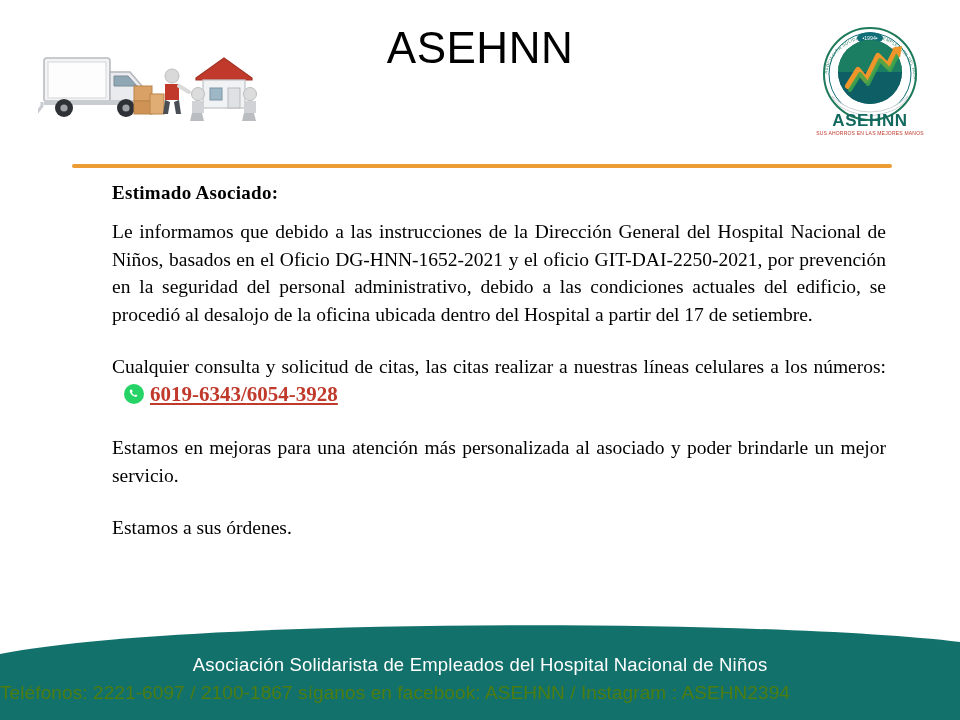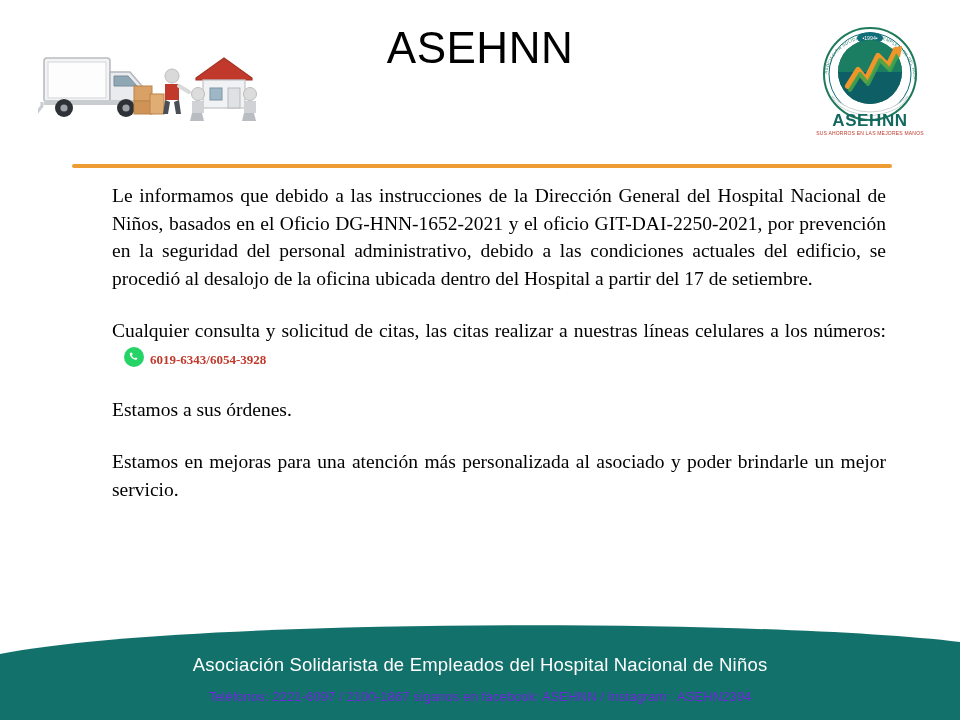--- a/index.html
+++ b/index.html
@@ -82,22 +82,23 @@
     text-align: justify;
     text-justify: inter-word;
   }
   p.para.last { text-align: left; }
   #para-phones {
     margin-bottom: 24px;
   }
   .phones {
     color: #C0392B;
     font-weight: bold;
-    font-size: 13px;
+    font-size: 21px;
     white-space: nowrap;
+    text-decoration: underline;
   }
   .phones .sep { color: #C0392B; font-weight: bold; }
   .wa-icon {
     display: inline-block;
     vertical-align: -3px;
     width: 20px; height: 20px;
     margin: 0 6px 0 12px;
   }
 
   
@@ -119,24 +120,23 @@
     text-align: center;
     color: #ffffff;
     font-family: "Liberation Sans", sans-serif;
     font-size: 18.5px;
     letter-spacing: .2px;
   }
   #footer-contact {
     position: absolute;
     left: 0; bottom: 16px;
     width: 960px;
-    text-align: center;
-    color: #6d28d9;
+    color: #4d7c0f;
     font-family: "Liberation Sans", sans-serif;
-    font-size: 13px;
+    font-size: 19px;
     letter-spacing: .1px;
   }
 </style>
 </head>
 <body>
 
 <div id="page">
 
   <div id="header">
 
@@ -215,33 +215,36 @@
         <text x="60" y="104" text-anchor="middle" font-family="Liberation Sans, sans-serif" font-weight="bold" font-size="17" fill="#14695F" letter-spacing="0.6">ASEHNN</text>
         <text x="60" y="113" text-anchor="middle" font-family="Liberation Sans, sans-serif" font-size="5" fill="#C0392B" letter-spacing="0.2">SUS AHORROS EN LAS MEJORES MANOS</text>
       </svg>
     </div>
 
     <div id="rule"></div>
   </div>
 
   <div id="body-area">
 
+    <div class="salutation">
+      <span>Estimado Asociado</span><span class="colon">:</span>
+    </div>
 
     <p class="para">Le informamos que debido a las instrucciones de la Dirección General del Hospital Nacional de Niños, basados en el Oficio DG-HNN-1652-2021 y el oficio GIT-DAI-2250-2021, por prevención en la seguridad del personal administrativo, debido a las condiciones actuales del edificio, se procedió al desalojo de la oficina ubicada dentro del Hospital a partir del 17 de setiembre.</p>
 
     <p class="para" id="para-phones">
       <span>Cualquier consulta y solicitud de citas, las citas realizar a nuestras líneas celulares a los números:</span><span class="wa-icon"><svg width="20" height="20" viewBox="0 0 20 20" xmlns="http://www.w3.org/2000/svg">
             <circle cx="10" cy="10" r="10" fill="#25D366"></circle>
             <path d="M6.4 5.6c-.4.4-.7 1-.6 1.7.1 1.3 1 2.6 1.9 3.5 1 1 2.3 1.9 3.6 2 .7 0 1.3-.2 1.7-.6.3-.3.4-.7.3-.9l-1.3-.8c-.2-.1-.4 0-.6.2l-.4.5c-.1.2-.3.2-.5.1-.6-.3-1.1-.7-1.6-1.2-.4-.5-.8-1-1-1.6-.1-.2 0-.4.1-.5l.5-.4c.2-.2.3-.4.2-.6l-.8-1.3c-.2-.2-.6-.1-.9.2z" fill="#ffffff"></path>
           </svg></span><span class="phones"><span>6019-6343</span><span class="sep">/</span><span>6054-3928</span></span>
     </p>
 
+    <p class="para">Estamos en mejoras para una atención más personalizada al asociado y poder brindarle un mejor servicio.</p>
+
     <p class="para last">Estamos a sus órdenes.</p>
-
-    <p class="para">Estamos en mejoras para una atención más personalizada al asociado y poder brindarle un mejor servicio.</p>
   </div>
 
   <div id="footer">
     <svg id="footer-curve" viewBox="0 0 960 96" preserveAspectRatio="none" xmlns="http://www.w3.org/2000/svg">
       <path d="M0,30 C180,-6 760,-6 960,18 L960,96 L0,96 Z" fill="#13716B"></path>
     </svg>
     <div id="footer-text">Asociación Solidarista de Empleados del Hospital Nacional de Niños</div>
     <div id="footer-contact">Teléfonos: 2221-6097  / 2100-1867  síganos en facebook: ASEHNN /  Instagram  : ASEHN2394</div>
   </div>
 

